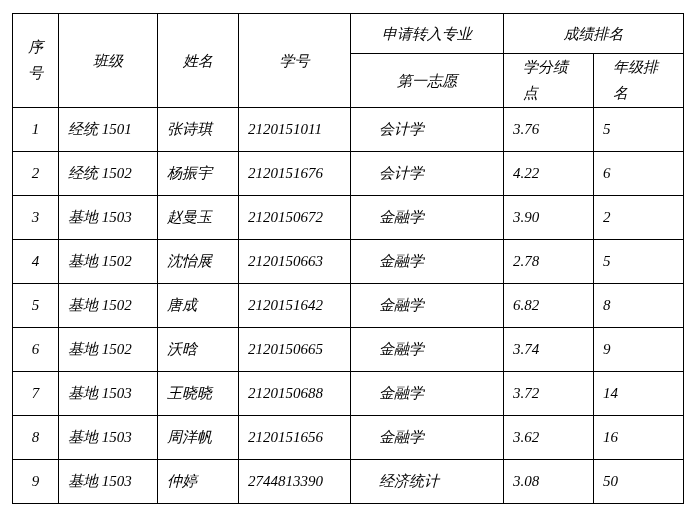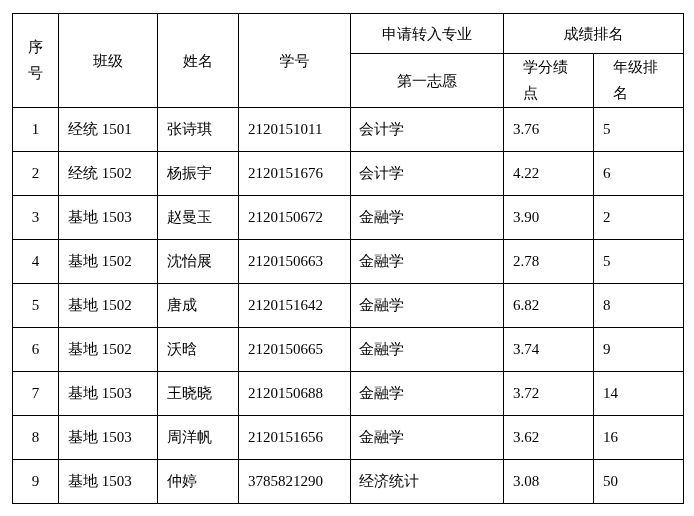--- a/index.html
+++ b/index.html
@@ -11,20 +11,21 @@
     width: 694px;
     height: 516px;
     font-family: "Liberation Serif", "DejaVu Serif", serif;
     color: #000000;
     overflow: hidden;
   }
   table.main {
     border-collapse: collapse;
     table-layout: fixed;
     margin: 13px 0 0 12px;
+    font-style: italic;
   }
   th, td {
     border: 1px solid #000000;
     font-size: 15px;
     font-weight: normal;
     vertical-align: middle;
     overflow: hidden;
     padding: 0;
   }
   th {
@@ -33,21 +34,21 @@
   }
   td {
     text-align: left;
     padding-left: 9px;
   }
   td.c-seq {
     text-align: center;
     padding-left: 0;
   }
   td.c-first-choice {
-    padding-left: 8px;
+    padding-left: 28px;
   }
   tr.hr1 { height: 40px; }
   tr.hr2 { height: 54px; }
   tbody tr { height: 44px; }
   .wrap-narrow {
     display: inline-block;
     width: 1.2em;
     text-align: center;
     line-height: 1.7;
   }
@@ -156,19 +157,19 @@
         <td class="c-name">周洋帆</td>
         <td class="c-student-id">2120151656</td>
         <td class="c-first-choice">金融学</td>
         <td class="c-gpa">3.62</td>
         <td class="c-grade-rank">16</td>
       </tr>
       <tr>
         <td class="c-seq">9</td>
         <td class="c-class">基地 1503</td>
         <td class="c-name">仲婷</td>
-        <td class="c-student-id">3785821290</td>
+        <td class="c-student-id">2744813390</td>
         <td class="c-first-choice">经济统计</td>
         <td class="c-gpa">3.08</td>
         <td class="c-grade-rank">50</td>
       </tr>
     </tbody>
 </table>
 
 </body></html>

